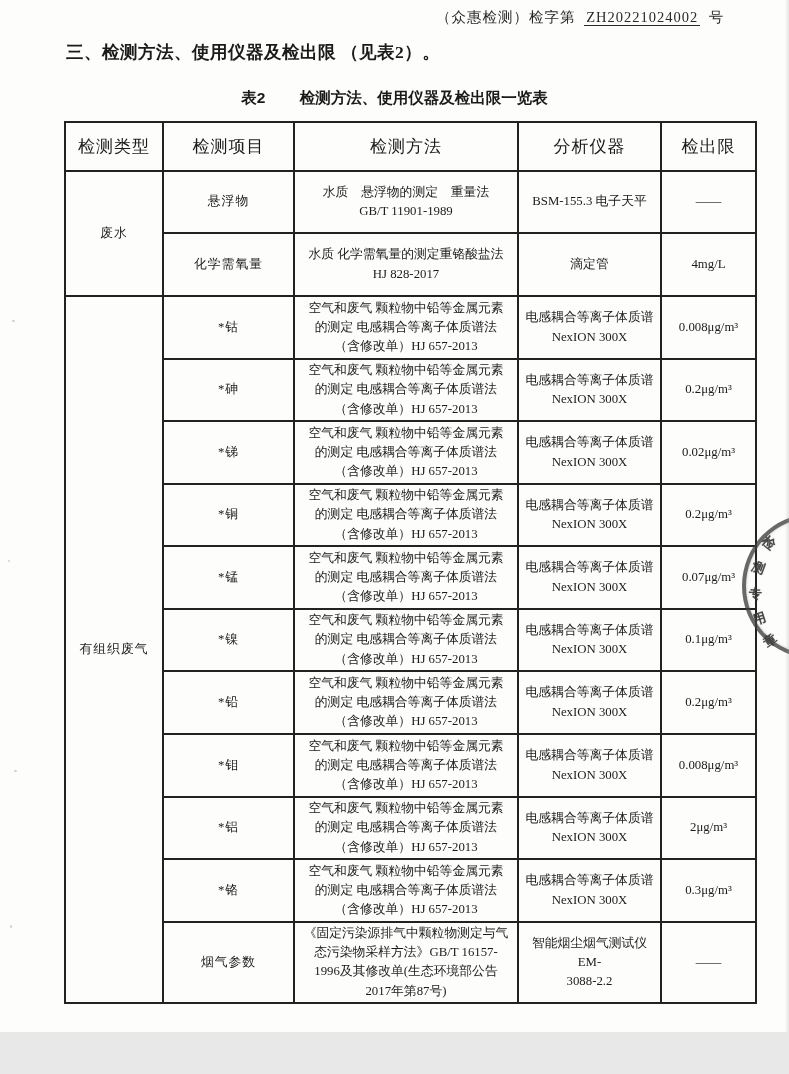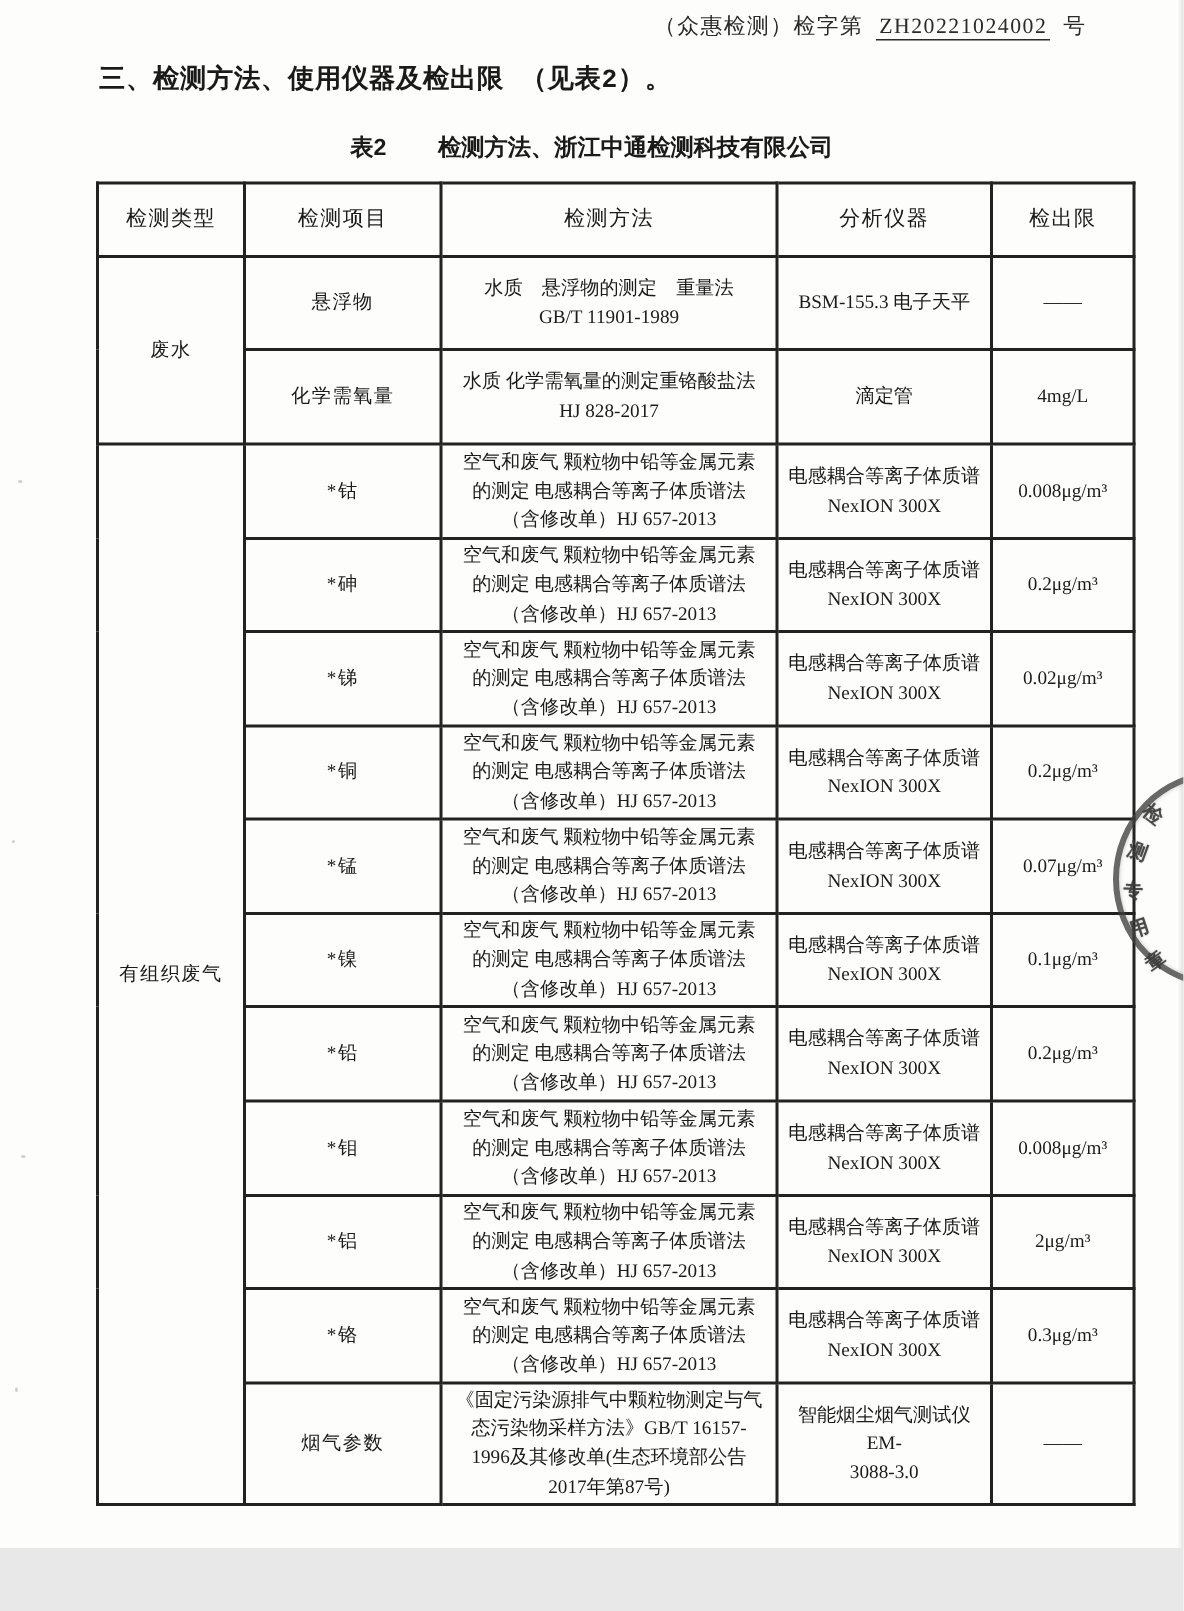--- a/index.html
+++ b/index.html
@@ -17,21 +17,21 @@
     font-size:14.5px;letter-spacing:1px;color:#2a2a2a;
     white-space:nowrap;
   }
   .report-no .num{
     border-bottom:1.5px solid #2a2a2a;
     padding:0 2px;margin:0 4px;
   }
   
   .section-title{
     position:absolute;top:40px;left:66px;
-    font-family:Liberation Mono, monospace;
+    font-family:Liberation Serif, serif;
     font-weight:bold;font-size:17.5px;color:#1a1a1a;
     letter-spacing:0.5px;white-space:nowrap;
   }
   
   .table-caption{
     position:absolute;top:88px;left:0;width:789px;
     text-align:center;
     font-family:"Liberation Sans","DejaVu Sans",sans-serif;
     font-weight:bold;font-size:15.5px;color:#1a1a1a;
     white-space:nowrap;
@@ -47,21 +47,21 @@
     border:2px solid #222;
     text-align:center;vertical-align:middle;
     padding:1px 5px;
     font-size:12.8px;line-height:1.5;
     color:#1b1b1b;
     white-space:pre-line;
     font-family:"Liberation Serif","DejaVu Serif",serif;
     font-weight:normal;
     overflow:hidden;
   }
-  table.report th{font-size:14px;letter-spacing:1px;}
+  table.report th{font-size:17px;letter-spacing:1px;}
   td.c-item{letter-spacing:1px;}
   td.c-type{font-size:13.5px;letter-spacing:1px;}
   
   .note{
     position:absolute;top:998px;left:66px;width:700px;
     font-size:13.2px;color:#1b1b1b;letter-spacing:0.2px;
     white-space:nowrap;
   }
   
   .page-num{
@@ -111,21 +111,21 @@
   <div class="report-no">
     <span>（众惠检测）检字第</span>
     <span class="num">ZH20221024002</span>
     <span>号</span>
   </div>
 
   <div class="section-title">三、检测方法、使用仪器及检出限 （见表2）。</div>
 
   <div class="table-caption">
     <span class="cap-label">表2</span>
-    <span>检测方法、浙江中通检测科技有限公司</span>
+    <span>检测方法、使用仪器及检出限一览表</span>
   </div>
 
   <table class="report">
     <colgroup>
       <col style="width:98px">
         <col style="width:131px">
         <col style="width:224px">
         <col style="width:143px">
         <col style="width:95px">
     </colgroup>
@@ -243,21 +243,21 @@
 NexION 300X</td>
       <td>0.3μg/m³</td>
     </tr>
     <tr style="height:69px">
       <td class="c-item">烟气参数</td>
       <td>《固定污染源排气中颗粒物测定与气
 态污染物采样方法》GB/T 16157-
 1996及其修改单(生态环境部公告
 2017年第87号)</td>
       <td>智能烟尘烟气测试仪EM-
-3088-3.0</td>
+3088-2.2</td>
       <td>——</td>
     </tr>
   </tbody>
     </table>
 
 
 
   <div class="seal">
     <div class="ring"></div>
     <span class="glyph g0">检</span>

